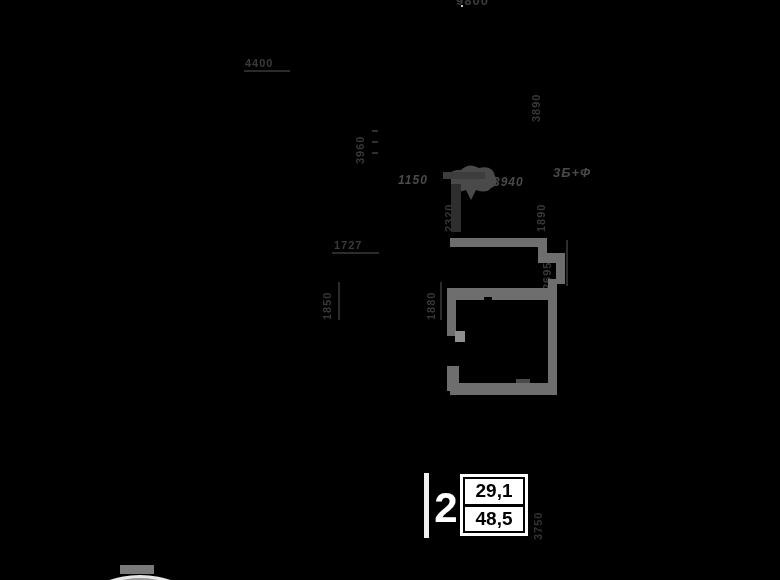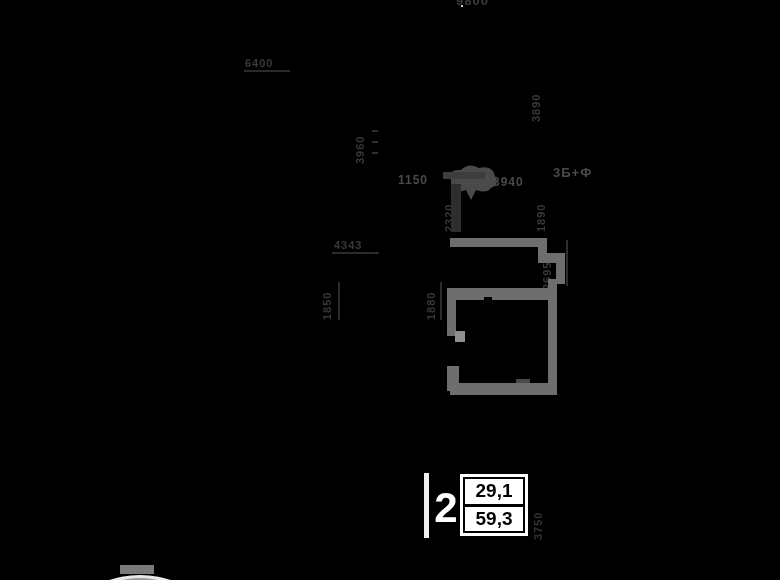--- a/index.html
+++ b/index.html
@@ -7,21 +7,21 @@
     position:relative;width:780px;height:580px;background:#000;
     overflow:hidden;font-family:"Liberation Sans",sans-serif;
   }
   .wall{position:absolute;background:#6e6e6e;}
   .wall-light{position:absolute;background:#8f8f8f;}
   .dimline{position:absolute;background:#2b2b2b;}
   .hdim{
     position:absolute;color:#3a3a3a;font-weight:bold;font-size:11px;
     letter-spacing:1px;white-space:nowrap;line-height:12px;
   }
-  .hdim.bright{color:#4a4a4a;font-size:12px;}
+  .hdim.bright{color:#4a4a4a;font-size:12px;font-style:italic;}
   .vdim{
     position:absolute;color:#383838;font-weight:bold;font-size:11px;
     letter-spacing:1px;writing-mode:vertical-rl;transform:rotate(180deg);
     white-space:nowrap;line-height:11px;
   }
   .tick{position:absolute;background:#303030;}
   
   #legend-bar{position:absolute;left:424px;top:473px;width:5px;height:65px;background:#f0f0f0;}
   #legend-rooms{
     position:absolute;left:432px;top:482px;width:28px;height:52px;
@@ -64,28 +64,28 @@
 </head>
 <body>
 
 <div id="stage">
 
   <div id="dim-top-clip">
     <span>9800</span>
   </div>
   <div id="top-dot"></div>
 
-  <div class="hdim" style="left:245px;top:57px;">6400</div>
+  <div class="hdim" style="left:245px;top:57px;">4400</div>
   <div class="dimline" style="left:244px;top:70px;width:46px;height:2px;"></div>
 
   <div class="hdim bright" style="left:398px;top:174px;">1150</div>
   <div class="hdim bright" style="left:493px;top:176px;">3940</div>
   <div class="hdim bright" style="left:553px;top:167px;font-size:13px;">3Б+Ф</div>
 
-  <div class="hdim" style="left:334px;top:239px;">4343</div>
+  <div class="hdim" style="left:334px;top:239px;">1727</div>
   <div class="dimline" style="left:332px;top:252px;width:47px;height:2px;"></div>
 
   <div class="vdim" style="left:355px;top:124px;height:40px;">3960</div>
   <div class="tick" style="left:372px;top:130px;width:6px;height:2px;"></div>
   <div class="tick" style="left:372px;top:141px;width:6px;height:2px;"></div>
   <div class="tick" style="left:372px;top:152px;width:6px;height:2px;"></div>
 
   <div class="vdim" style="left:531px;top:58px;height:64px;">3890</div>
 
   <div class="vdim" style="left:444px;top:192px;height:40px;">2320</div>
@@ -118,21 +118,21 @@
   <div class="wall" style="left:450px;top:383px;width:107px;height:12px;"></div>
   <div style="position:absolute;left:484px;top:297px;width:8px;height:3px;background:#000;"></div>
   <div style="position:absolute;left:516px;top:379px;width:14px;height:4px;background:#4a4a4a;"></div>
 
   <div id="legend-bar"></div>
   <div id="legend-rooms">2</div>
   <div id="legend-box">
     <div id="legend-box-inner">
       <div class="legend-cell">29,1</div>
       <div id="legend-divider"></div>
-      <div class="legend-cell">59,3</div>
+      <div class="legend-cell">48,5</div>
     </div>
   </div>
   <div class="vdim" style="left:533px;top:490px;height:50px;color:#343434;">3750</div>
 
   <div id="compass-cap"></div>
   <div id="compass-arc"></div>
   <div id="compass-shade"></div>
 
 </div>
 

